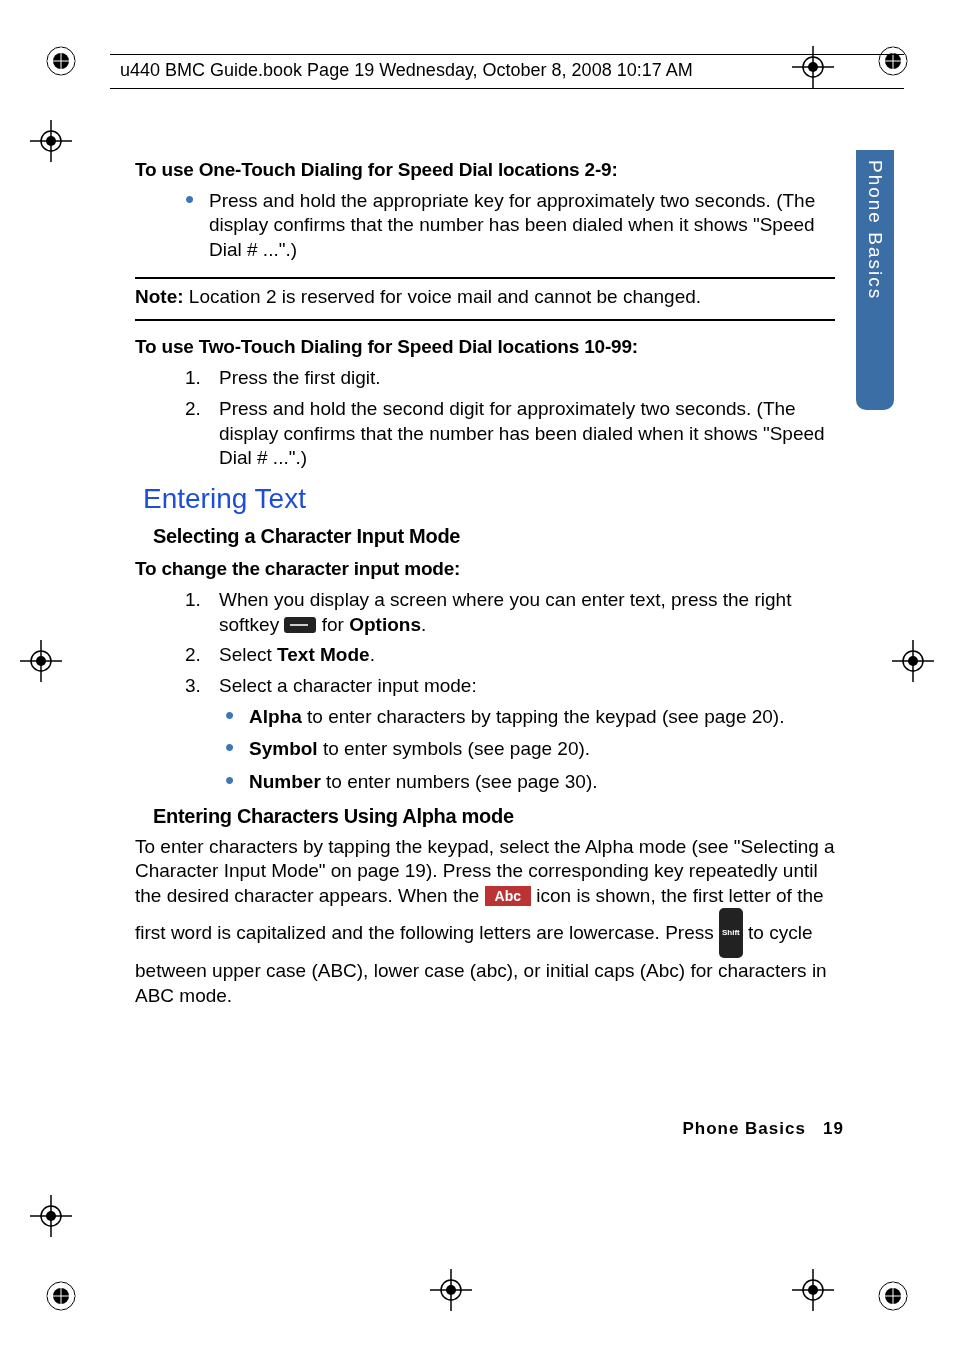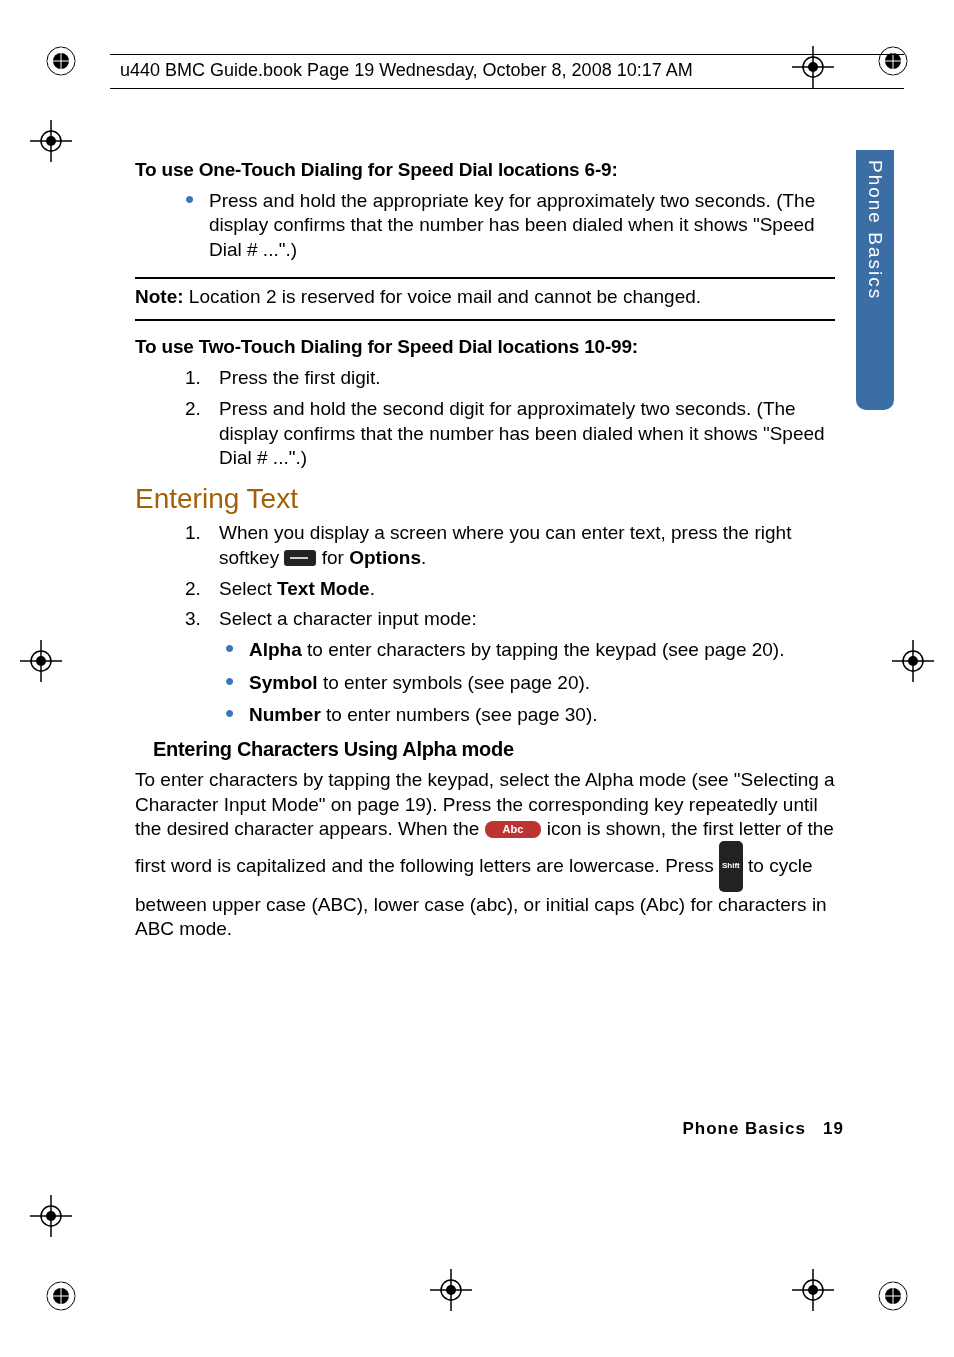--- a/index.html
+++ b/index.html
@@ -41,24 +41,24 @@
     position: absolute;
     top: 150px;
     left: 135px;
     width: 700px;
     font-size: 19px;
     line-height: 1.3;
   }
   .bold { font-weight: bold; }
   .h-bold { font-weight: bold; font-size: 19px; margin-top: 8px; margin-bottom: 6px; font-family: Arial, sans-serif; letter-spacing: -0.2px;}
   .section-title {
-    color: #a16207;
+    color: #1d4ed8;
     font-size: 28px;
     font-weight: 400;
-    margin: 10px 0 4px 0;
+    margin: 10px 0 4px 8px;
   }
   .sub-title {
     font-weight: bold;
     font-size: 20px;
     margin-left: 18px;
     margin-top: 6px;
     margin-bottom: 6px;
     font-family: "Arial Narrow", Arial, sans-serif;
     letter-spacing: -0.3px;
   }
@@ -149,24 +149,24 @@
     content:"";
     position:absolute;
     left:6px; top:7px;
     width:18px; height:2px;
     background:#ccc;
   }
   .abc-icon {
     display: inline-block;
     background: #b33;
     color: #fff;
-    font-size: 11px;
+    font-size: 14px;
     font-weight: bold;
-    padding: 1px 18px;
-    border-radius: 8px;
+    padding: 1px 10px;
+    border-radius: 0;
     vertical-align: middle;
     position: relative;
     top: -1px;
   }
   .shift-icon {
     display: inline-block;
     background: #222;
     color: #fff;
     font-size: 8px;
     font-weight: bold;
@@ -285,21 +285,21 @@
 <div class="header-line">
   <span>u440 BMC Guide.book  Page 19  Wednesday, October 8, 2008  10:17 AM</span>
 </div>
 <div class="header-rule2"></div>
 
 <div class="side-tab">
   <span>Phone Basics</span>
 </div>
 
 <div class="content">
-  <div class="h-bold">To use One-Touch Dialing for Speed Dial locations 6-9:</div>
+  <div class="h-bold">To use One-Touch Dialing for Speed Dial locations 2-9:</div>
   <div class="ul">
     <div class="li">
       <span class="dot">•</span>
       <span>Press and hold the appropriate key for approximately two seconds. (The display confirms that the number has been dialed when it shows "Speed Dial # ...".)</span>
     </div>
   </div>
 
   <div class="note-rule"></div>
   <p>
     <span class="bold">Note:</span><span> Location 2 is reserved for voice mail and cannot be changed.</span>
@@ -312,21 +312,23 @@
         <span class="num">1.</span>
         <span>Press the first digit.</span>
       </div>
     <div class="li">
         <span class="num">2.</span>
         <span>Press and hold the second digit for approximately two seconds. (The display confirms that the number has been dialed when it shows "Speed Dial # ...".)</span>
       </div>
   </div>
 
   <div class="section-title">Entering Text</div>
-
+  <div class="sub-title">Selecting a Character Input Mode</div>
+
+  <div class="h-bold">To change the character input mode:</div>
   <div class="ol">
     <div class="li">
       <span class="num">1.</span>
       <span>
         <span>When you display a screen where you can enter text, press the right softkey </span>
         <span class="key-icon"></span>
         <span> for </span><span class="bold">Options</span><span>.</span>
       </span>
     </div>
     <div class="li">

